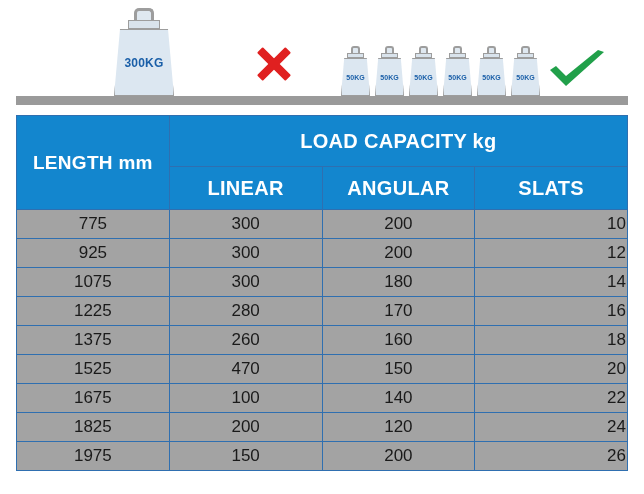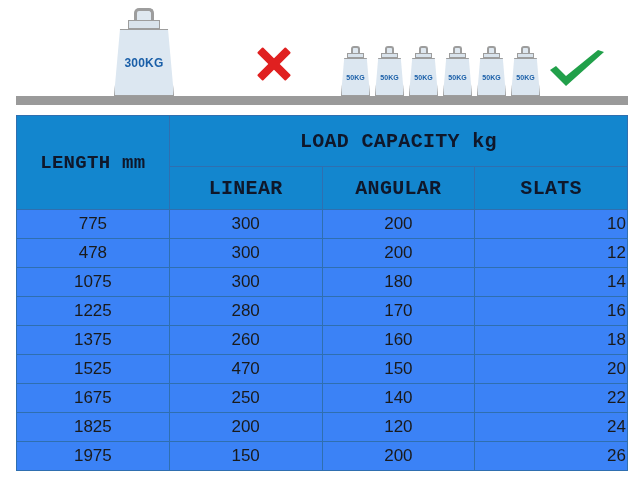--- a/index.html
+++ b/index.html
@@ -184,40 +184,39 @@
     border-collapse: collapse;
     width: 612px;
     table-layout: fixed;
   }
   th, td {
     border: 1px solid #2f6fb0;
     text-align: center;
   }
   thead th {
     background: #1386ce;
-    color: #0f172a;
+    color: #ffffff;
     font-weight: bold;
-    font-family: Liberation Mono, monospace;
   }
   .th-length {
     font-size: 19px;
     letter-spacing: 0.3px;
   }
   .th-loadcap {
     font-size: 20px;
     letter-spacing: 0.3px;
     height: 48px;
   }
   .th-sub {
     font-size: 20px;
     letter-spacing: 0.3px;
     height: 40px;
   }
   tbody td {
-    background: #3b82f6;
+    background: #a3a3a3;
     color: #1a1a1a;
     font-size: 17px;
     height: 26px;
   }
   tbody tr td:nth-child(1) { width: 192px; }
   tbody tr td:nth-child(2) { width: 110px; }
   tbody tr td:nth-child(3) { width: 135px; }
   tbody tr td:nth-child(4) { width: 110px; text-align: right; }
 </style>
 </head>
@@ -308,21 +307,21 @@
         </tr>
       </thead>
       <tbody>
         <tr>
           <td>775</td>
           <td>300</td>
           <td>200</td>
           <td>10</td>
         </tr>
         <tr>
-          <td>478</td>
+          <td>925</td>
           <td>300</td>
           <td>200</td>
           <td>12</td>
         </tr>
         <tr>
           <td>1075</td>
           <td>300</td>
           <td>180</td>
           <td>14</td>
         </tr>
@@ -339,21 +338,21 @@
           <td>18</td>
         </tr>
         <tr>
           <td>1525</td>
           <td>470</td>
           <td>150</td>
           <td>20</td>
         </tr>
         <tr>
           <td>1675</td>
-          <td>250</td>
+          <td>100</td>
           <td>140</td>
           <td>22</td>
         </tr>
         <tr>
           <td>1825</td>
           <td>200</td>
           <td>120</td>
           <td>24</td>
         </tr>
         <tr>

